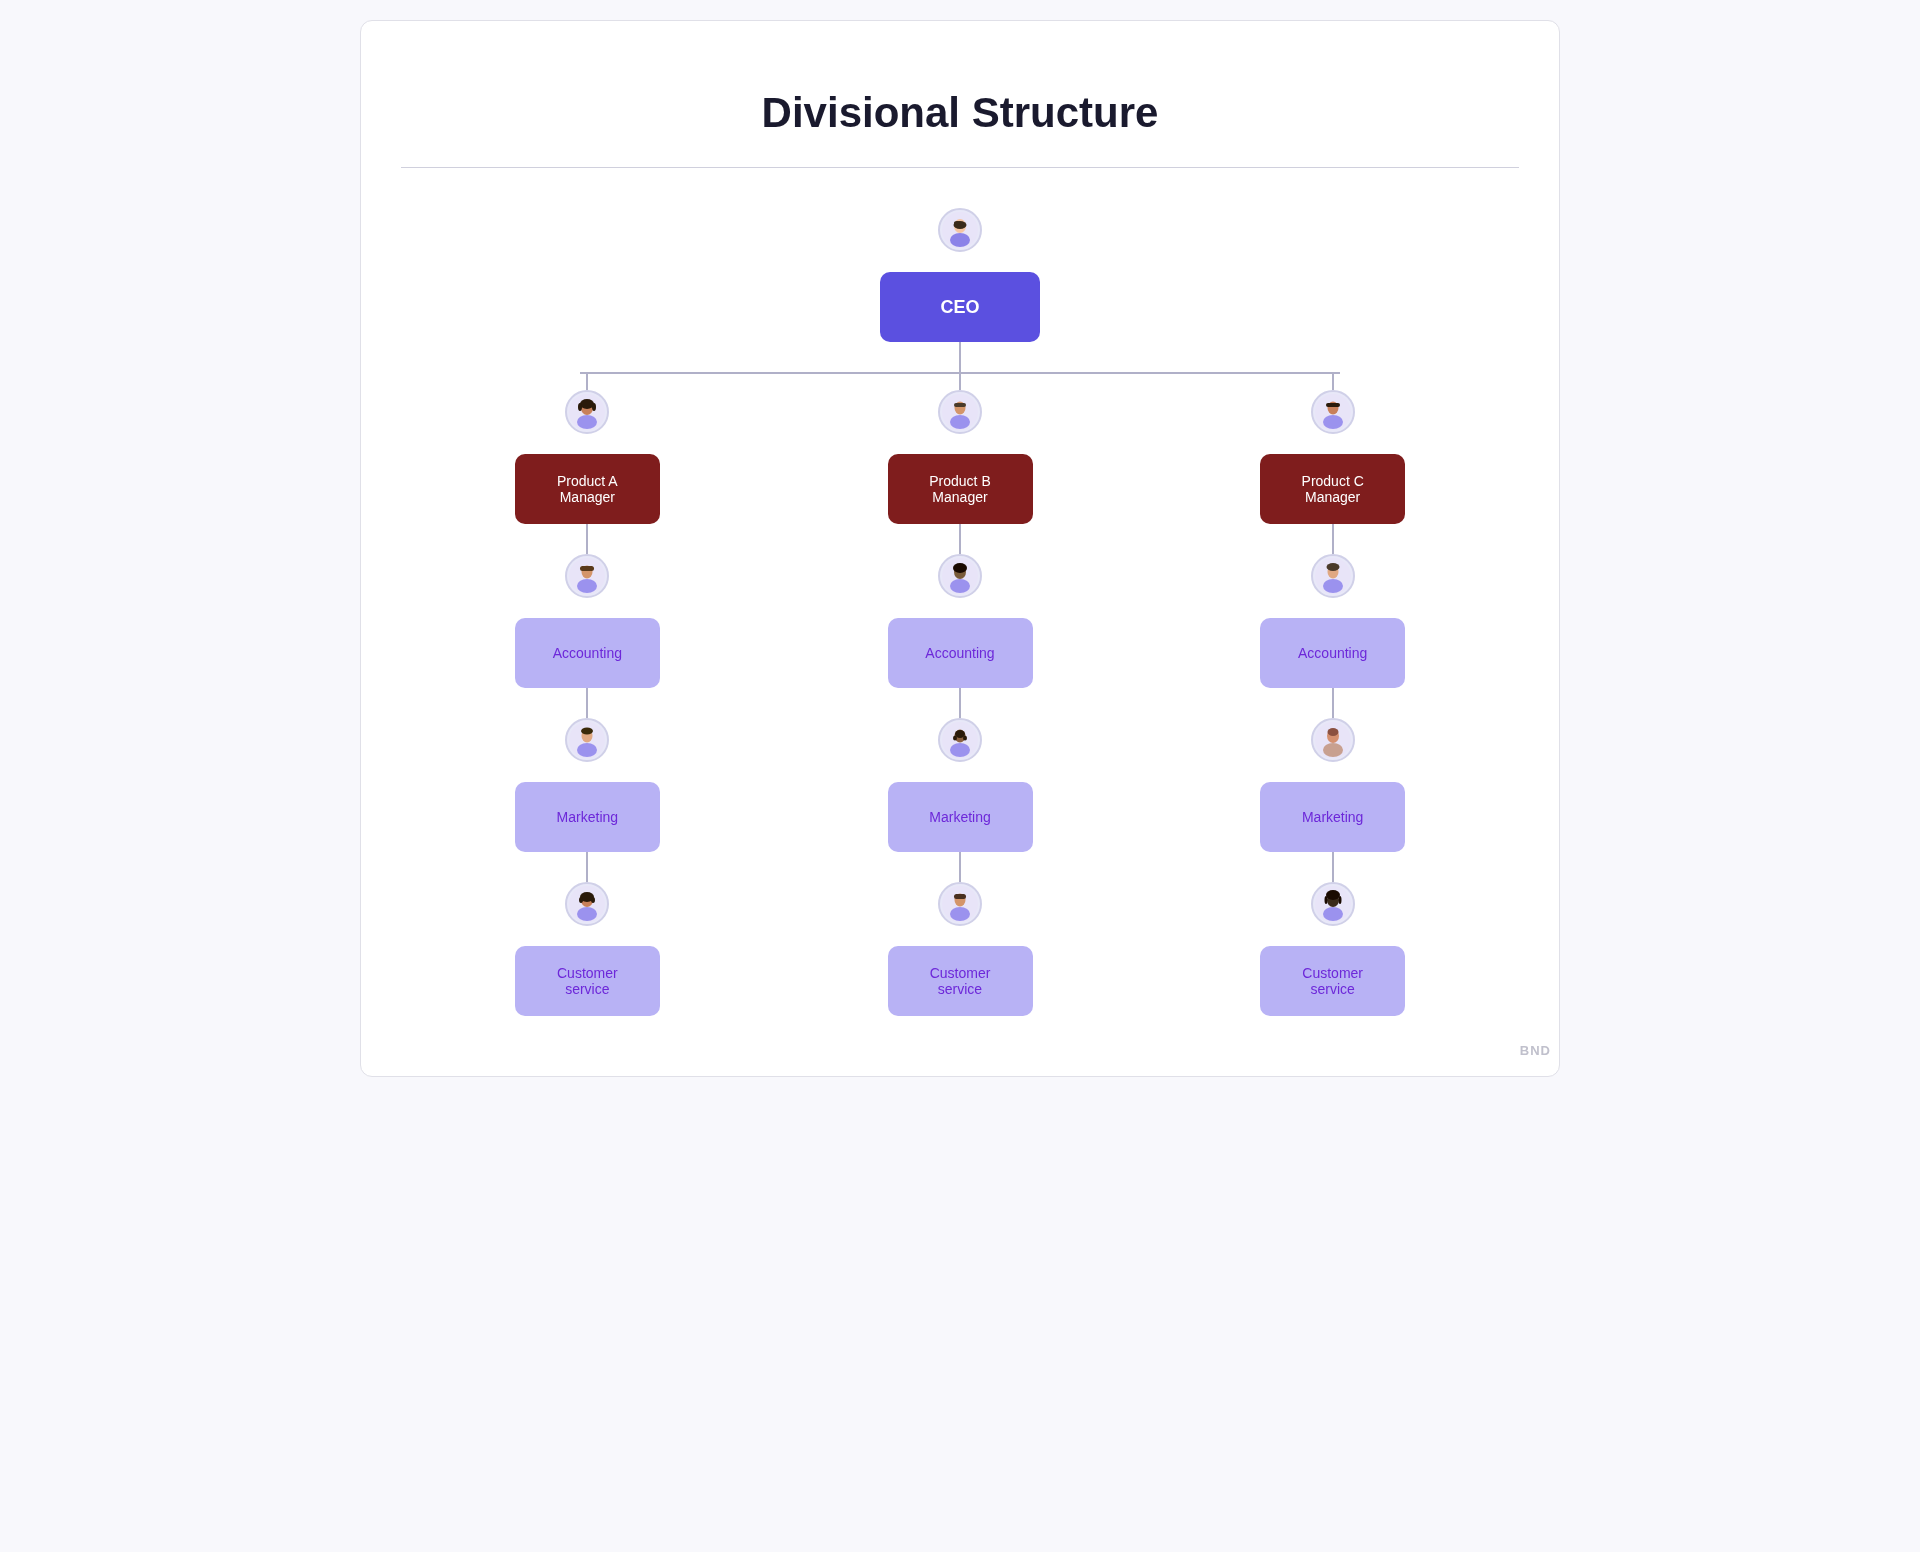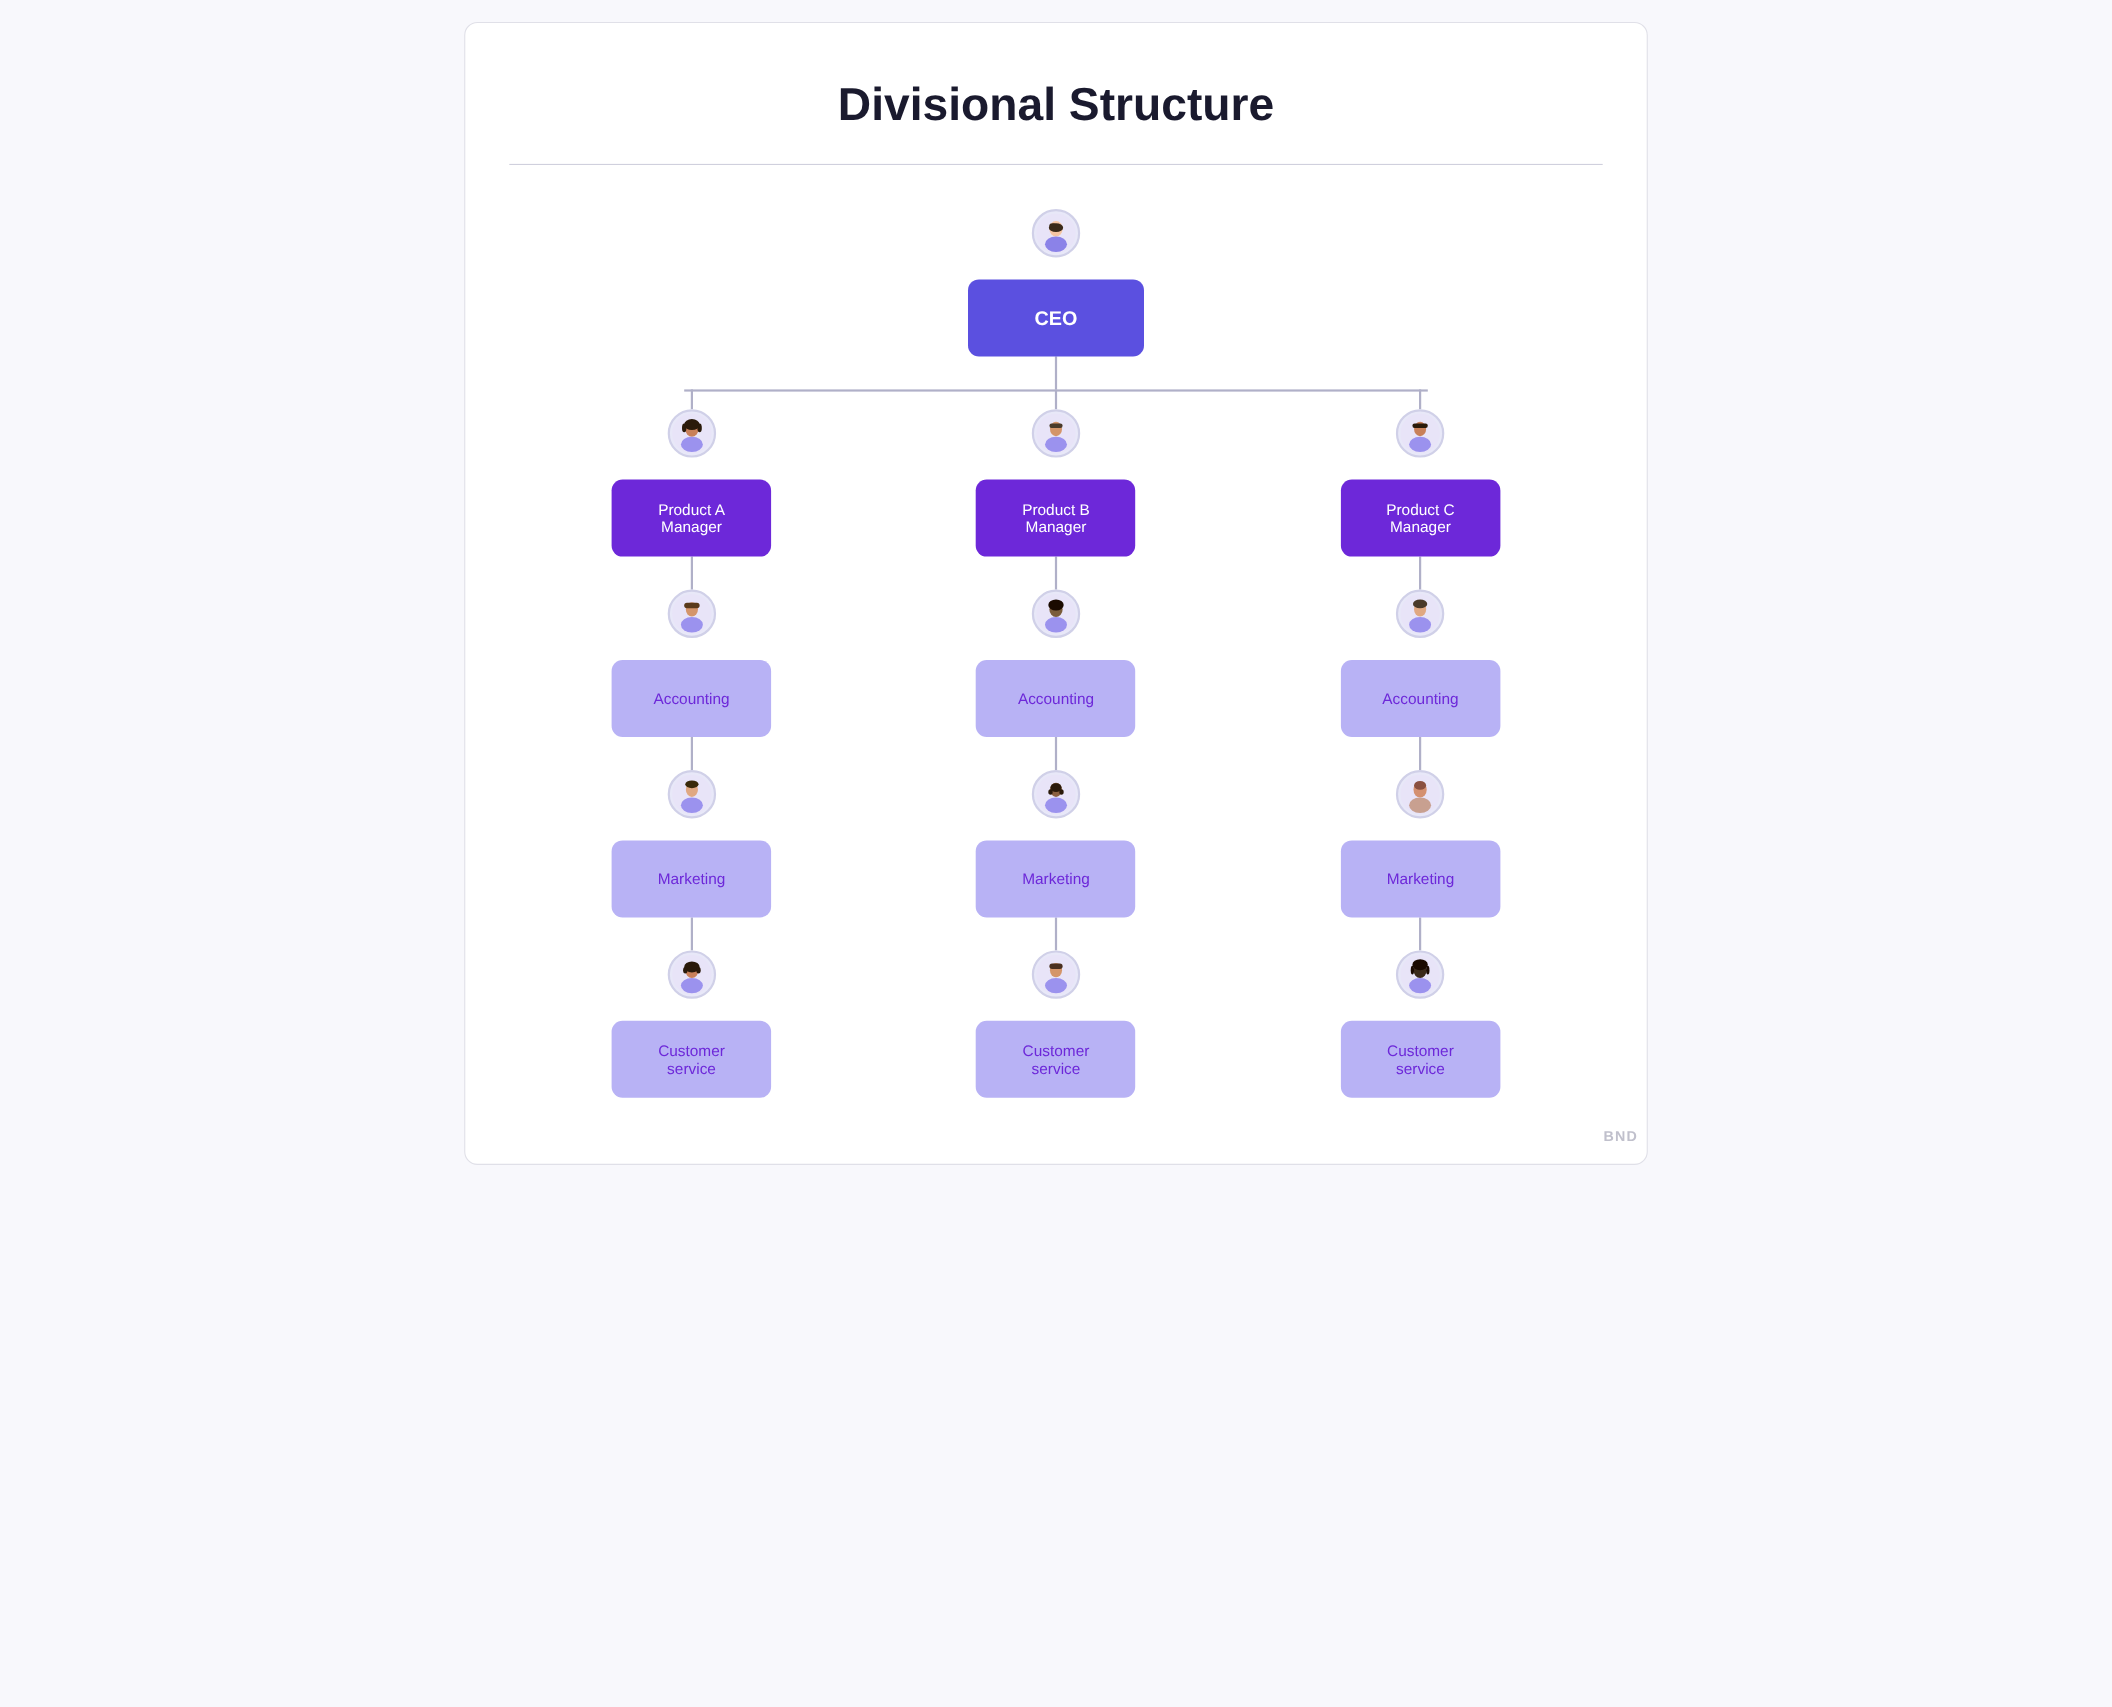--- a/index.html
+++ b/index.html
@@ -11,23 +11,23 @@
       display: flex;
       justify-content: center;
       align-items: flex-start;
       padding: 20px;
     }
 
     .page-container {
       background: #ffffff;
       border: 1.5px solid #e0e0e8;
       border-radius: 12px;
-      width: 1076px;
+      width: 1200px;
       min-height: 1000px;
-      padding: 50px 40px 60px;
+      padding: 68px 40px 60px;
       position: relative;
     }
 
     .page-title {
       text-align: center;
       font-size: 42px;
       font-weight: 700;
       color: #1a1a2e;
       margin-bottom: 30px;
     }
@@ -81,21 +81,21 @@
     }
 
     .node-box.ceo {
       background: #5b50e0;
       min-width: 160px;
       font-size: 18px;
       font-weight: 600;
     }
 
     .node-box.manager {
-      background: #6d28d9;
+      background: #7f1d1d;
       min-width: 145px;
       font-size: 14px;
     }
 
     .node-box.dept {
       background: #b8b2f5;
       min-width: 145px;
       font-size: 14px;
       color: #6d28d9;
     }

